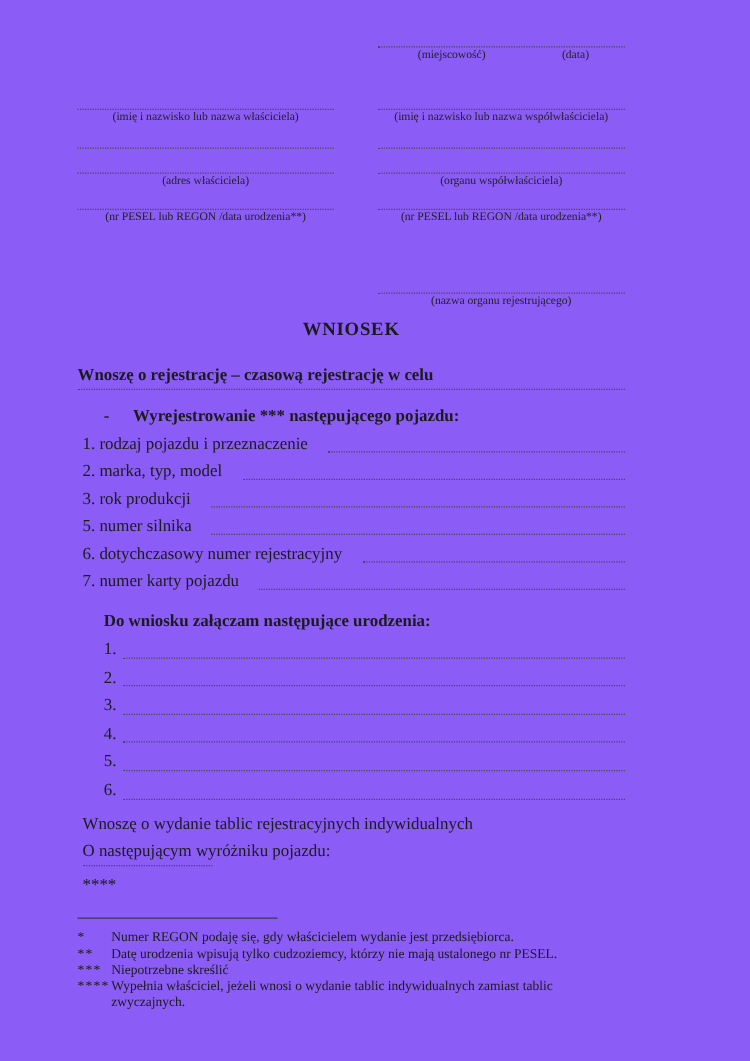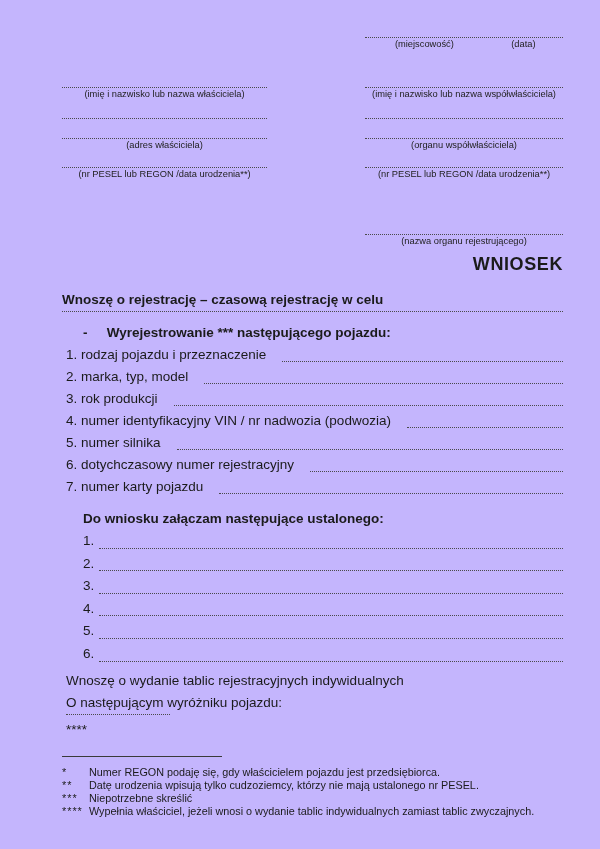--- a/index.html
+++ b/index.html
@@ -1,20 +1,20 @@
 <!DOCTYPE html>
 <html><head>
 <meta charset="utf-8">
 <style>
   * { margin:0; padding:0; box-sizing:border-box; }
   html,body { background:#e8e8e8; }
   .page {
-    width:600px; height:849px; background:#c4b5fd; color:#1b1b1b;
-    font-family:Liberation Sans, sans-serif; font-size:13.5px;
-    padding:30px 37px 0 62px; margin:0 auto; position:relative; overflow:hidden;
+    width:600px; height:849px; background:#8b5cf6; color:#1b1b1b;
+    font-family:Liberation Serif, serif; font-size:13.5px;
+    padding:30px 100px 0 62px; margin:0 auto; position:relative; overflow:hidden;
   }
   .fill-line { border-bottom:1.2px dotted #4a4a4a; }
   .lbl { font-size:9.3px; line-height:12px; text-align:center; color:#222; }
   
   .top-right { width:198px; margin-left:auto; }
   .top-right .fill-line { height:8px; }
   .label-row { display:flex; }
   .label-row .w60 { width:60%; text-align:center; }
   .label-row .w40 { width:40%; text-align:center; }
   
@@ -22,21 +22,21 @@
   .col-own { width:205px; }
   .col-co  { width:198px; }
   .owners .fill-line { height:0; }
   .owners .l2 { margin-top:18px; }
   .owners .l3 { margin-top:19px; }
   .owners .l4 { margin-top:16px; }
   
   .authority { width:198px; margin-left:auto; margin-top:54px; }
   .authority .fill-line { height:0; }
   
-  .title { text-align:right; font-size:18px; font-weight:bold; letter-spacing:0.6px; margin-top:8px; line-height:18px; }
+  .title { text-align:center; font-size:15px; font-weight:bold; letter-spacing:0.6px; margin-top:8px; line-height:18px; }
   
   .row { display:flex; line-height:22px; }
   .row .txt { white-space:nowrap; padding-right:5px; }
   .leader { flex:1; border-bottom:1.2px dotted #4a4a4a; margin-bottom:4px; }
   .leader.fixed { flex:none; width:104px; }
   .bold { font-weight:bold; }
   .intro { margin-top:16px;flex-direction:column; }
   .dereg { line-height:22px; margin-top:6px; padding-left:21px; }
   .dereg .dash { display:inline-block; width:20px; font-weight:bold; }
   .vehicle-list .row { padding-left:4px;gap:11px; }
@@ -111,38 +111,34 @@
     </div>
     <div class="row">
       <span class="txt">2. marka, typ, model</span>
       <span class="leader"></span>
     </div>
     <div class="row">
       <span class="txt">3. rok produkcji</span>
       <span class="leader"></span>
     </div>
     <div class="row">
-      <span class="txt">4. numer identyfikacyjny VIN / nr nadwozia (podwozia)</span>
-      <span class="leader"></span>
-    </div>
-    <div class="row">
       <span class="txt">5. numer silnika</span>
       <span class="leader"></span>
     </div>
     <div class="row">
       <span class="txt">6. dotychczasowy numer rejestracyjny</span>
       <span class="leader"></span>
     </div>
     <div class="row">
       <span class="txt">7. numer karty pojazdu</span>
       <span class="leader"></span>
     </div>
   </div>
 
-  <div class="attach-heading">Do wniosku załączam następujące ustalonego:</div>
+  <div class="attach-heading">Do wniosku załączam następujące urodzenia:</div>
   <div class="attach-list">
     <div class="row">
       <span class="txt">1.</span>
       <span class="leader"></span>
     </div>
     <div class="row">
       <span class="txt">2.</span>
       <span class="leader"></span>
     </div>
     <div class="row">
@@ -170,21 +166,21 @@
       <span class="leader fixed"></span>
       <span class="txt">****</span>
     </div>
   </div>
 
 
   <div class="footnote-sep"></div>
   <div class="footnotes">
     <div class="fn">
       <span class="marker">*</span>
-      <span>Numer REGON podaję się, gdy właścicielem pojazdu jest przedsiębiorca.</span>
+      <span>Numer REGON podaję się, gdy właścicielem wydanie jest przedsiębiorca.</span>
     </div>
     <div class="fn">
       <span class="marker">**</span>
       <span>Datę urodzenia wpisują tylko cudzoziemcy, którzy nie mają ustalonego nr PESEL.</span>
     </div>
     <div class="fn">
       <span class="marker">***</span>
       <span>Niepotrzebne skreślić</span>
     </div>
     <div class="fn">

